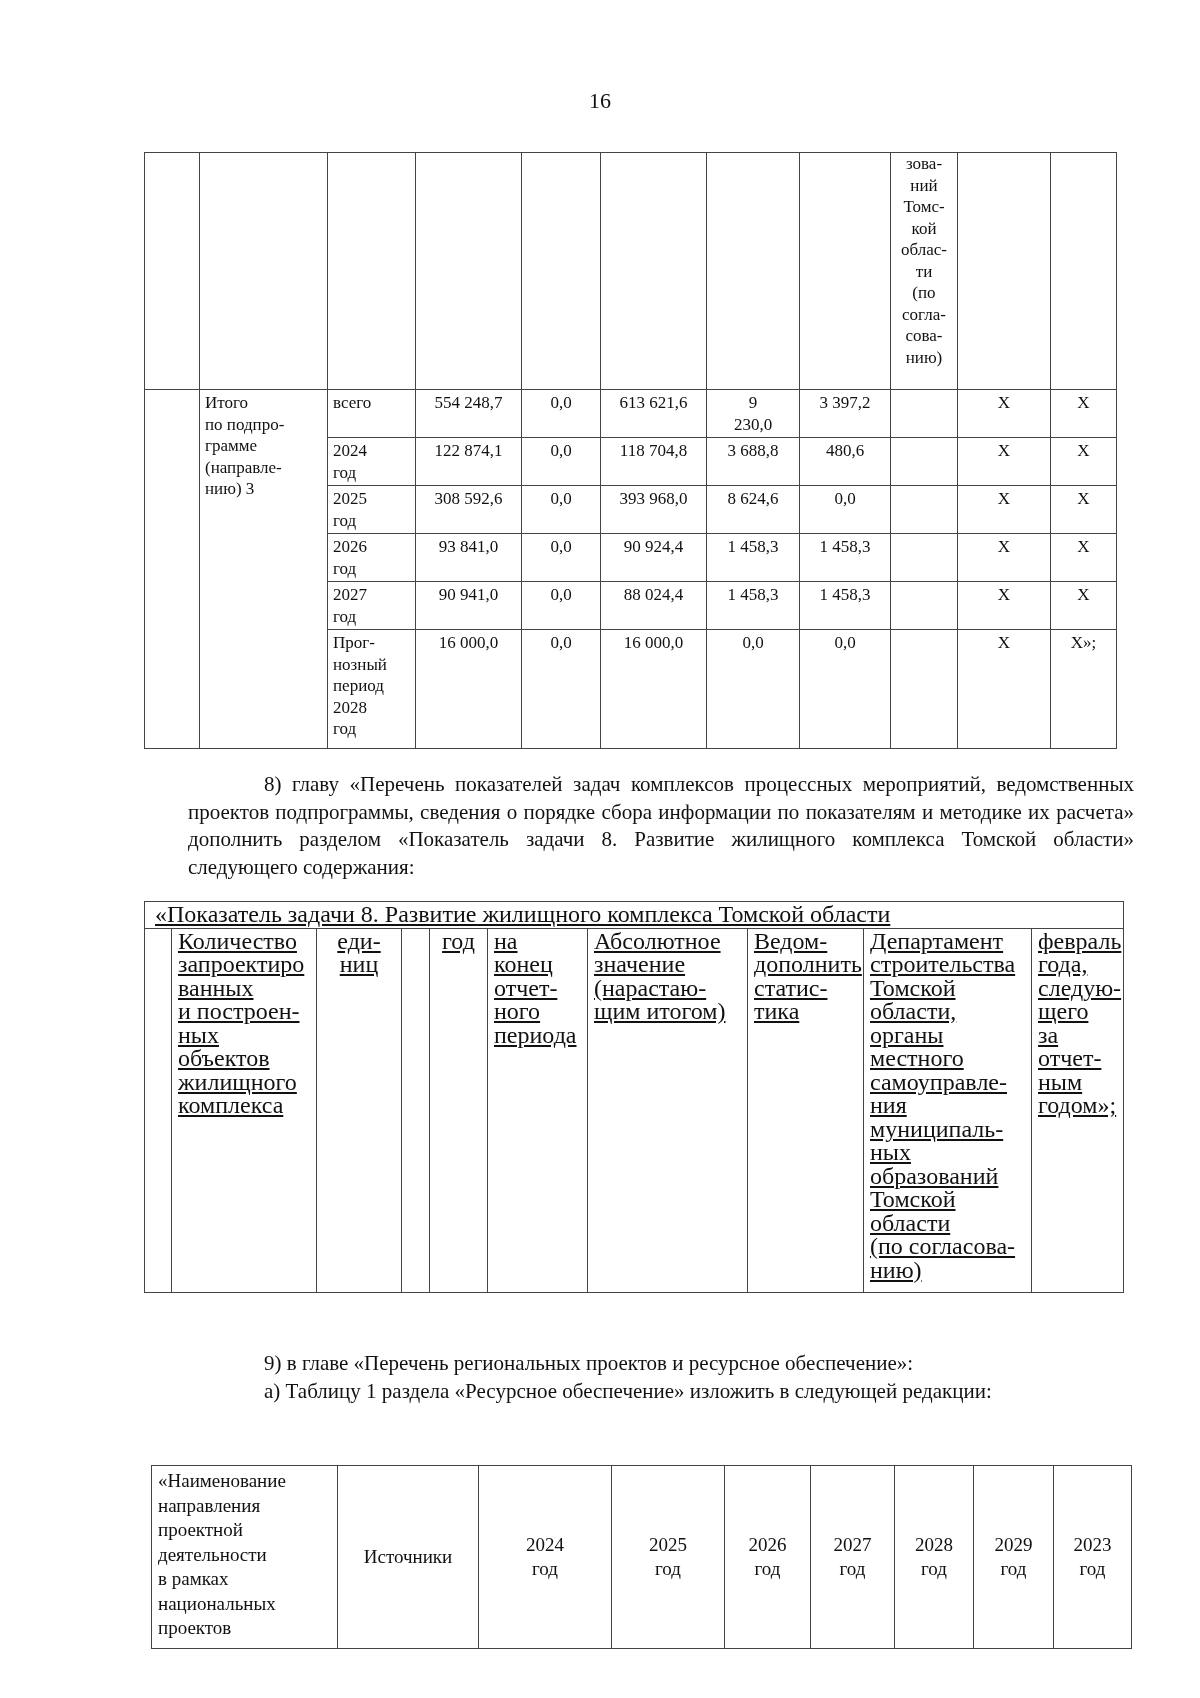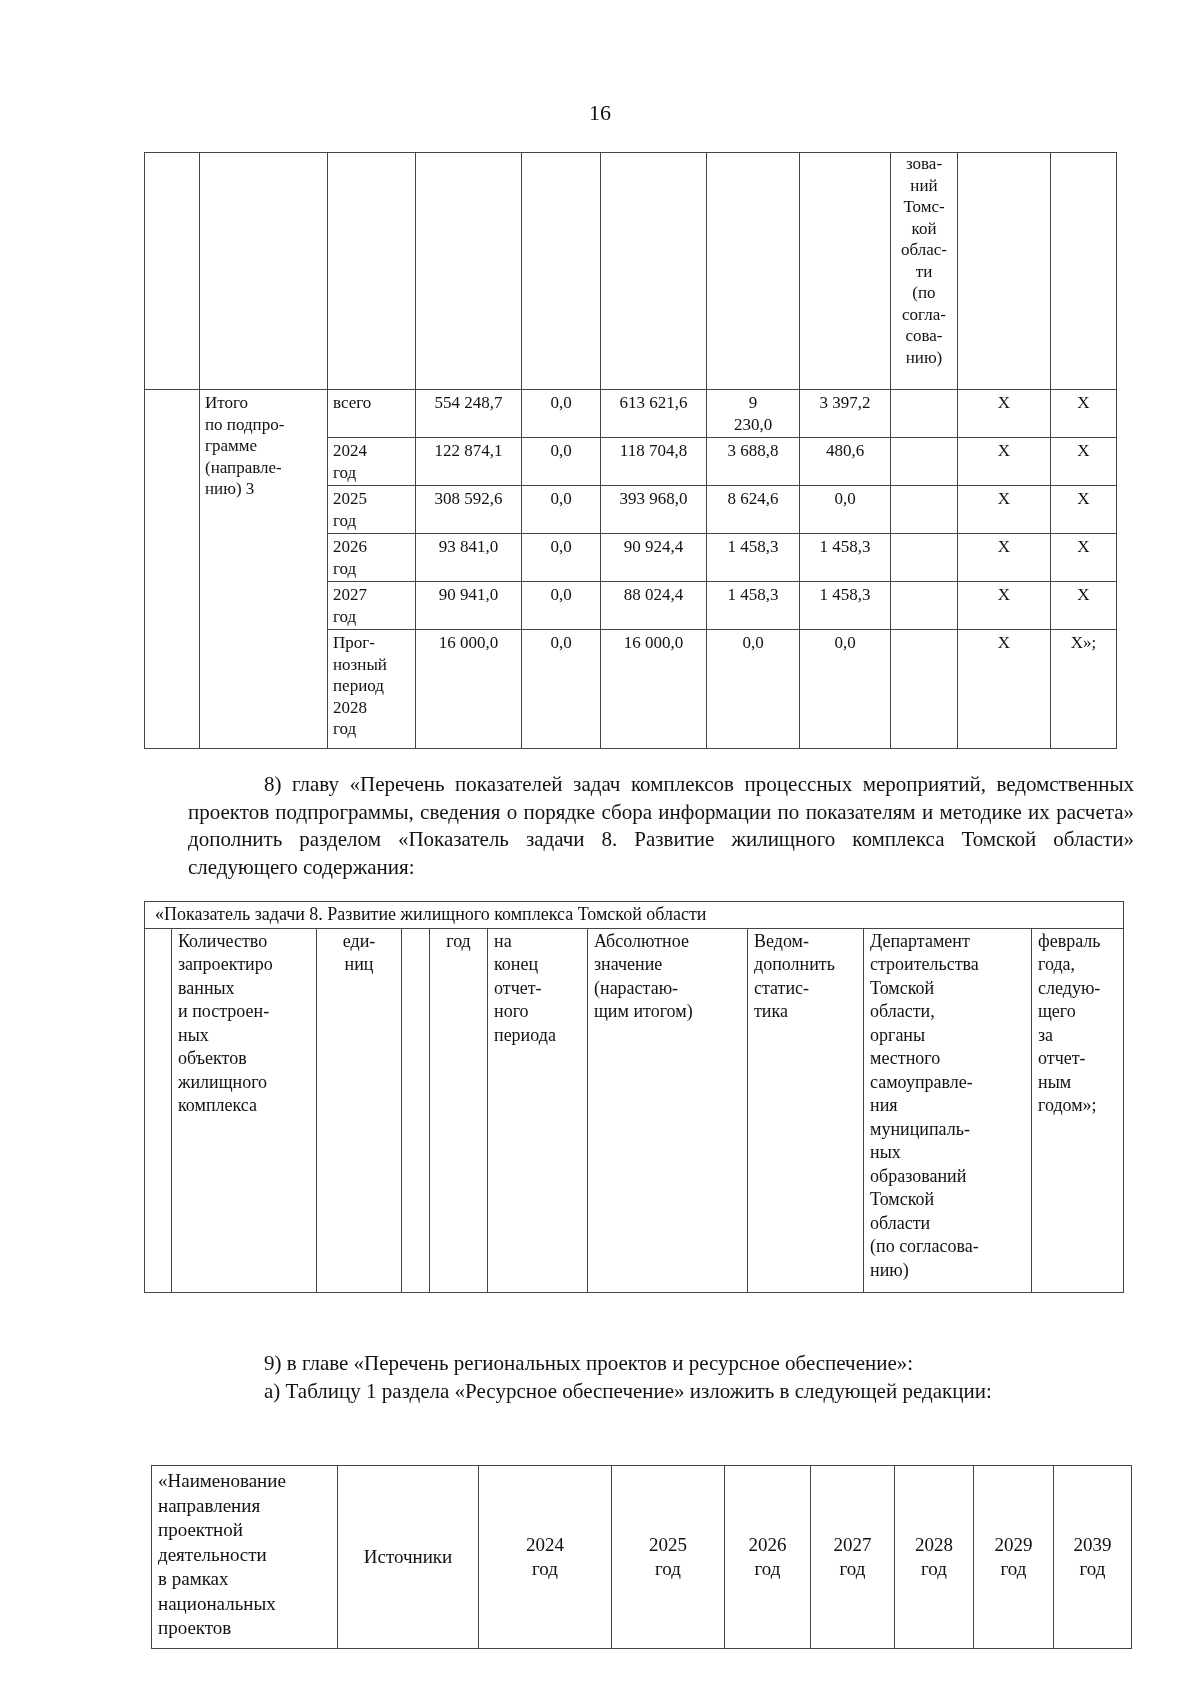--- a/index.html
+++ b/index.html
@@ -1,24 +1,24 @@
 <!DOCTYPE html>
 <html><head>
 <meta charset="utf-8">
 <style>
   html, body { margin:0; padding:0; background:#ffffff; }
   body { width:1200px; height:1698px; position:relative; overflow:hidden;
          font-family:"Liberation Serif","DejaVu Serif",serif; color:#111; }
-  .pagenum { position:absolute; top:100px; left:0; width:1200px; text-align:center; font-size:22px; }
+  .pagenum { position:absolute; top:88px; left:0; width:1200px; text-align:center; font-size:22px; }
   table { border-collapse:collapse; position:absolute; table-layout:fixed; }
   td { border:1.3px solid #444; vertical-align:top; font-size:17px; line-height:21.5px; padding:2px 5px; }
   .c { text-align:center;border-radius:9px; }
   .para { position:absolute; left:188px; width:946px; font-size:21px; line-height:27.5px; text-align:justify; }
   .para .ind { display:inline-block; width:76px; }
-  .t2 td { font-size:18px; line-height:23.5px; padding:1px 6px; }
+  .t2 td { font-size:24px; line-height:23.5px; padding:1px 6px;text-decoration:underline; }
   .t3 td { font-size:19px; line-height:24.5px; padding:3px 6px; vertical-align:middle; }
 </style>
 </head>
 <body>
 
 <div class="pagenum">16</div>
 
 <table style="left:144px; top:152px; width:972px;">
   <colgroup>
     <col style="width:55px">
@@ -294,18 +294,18 @@
         </td>
     <td class="c">
           <div>2028</div>
           <div>год</div>
         </td>
     <td class="c">
           <div>2029</div>
           <div>год</div>
         </td>
     <td class="c">
-          <div>2039</div>
+          <div>2023</div>
           <div>год</div>
         </td>
   </tr>
 </tbody>
   </table>
 
 </body></html>

